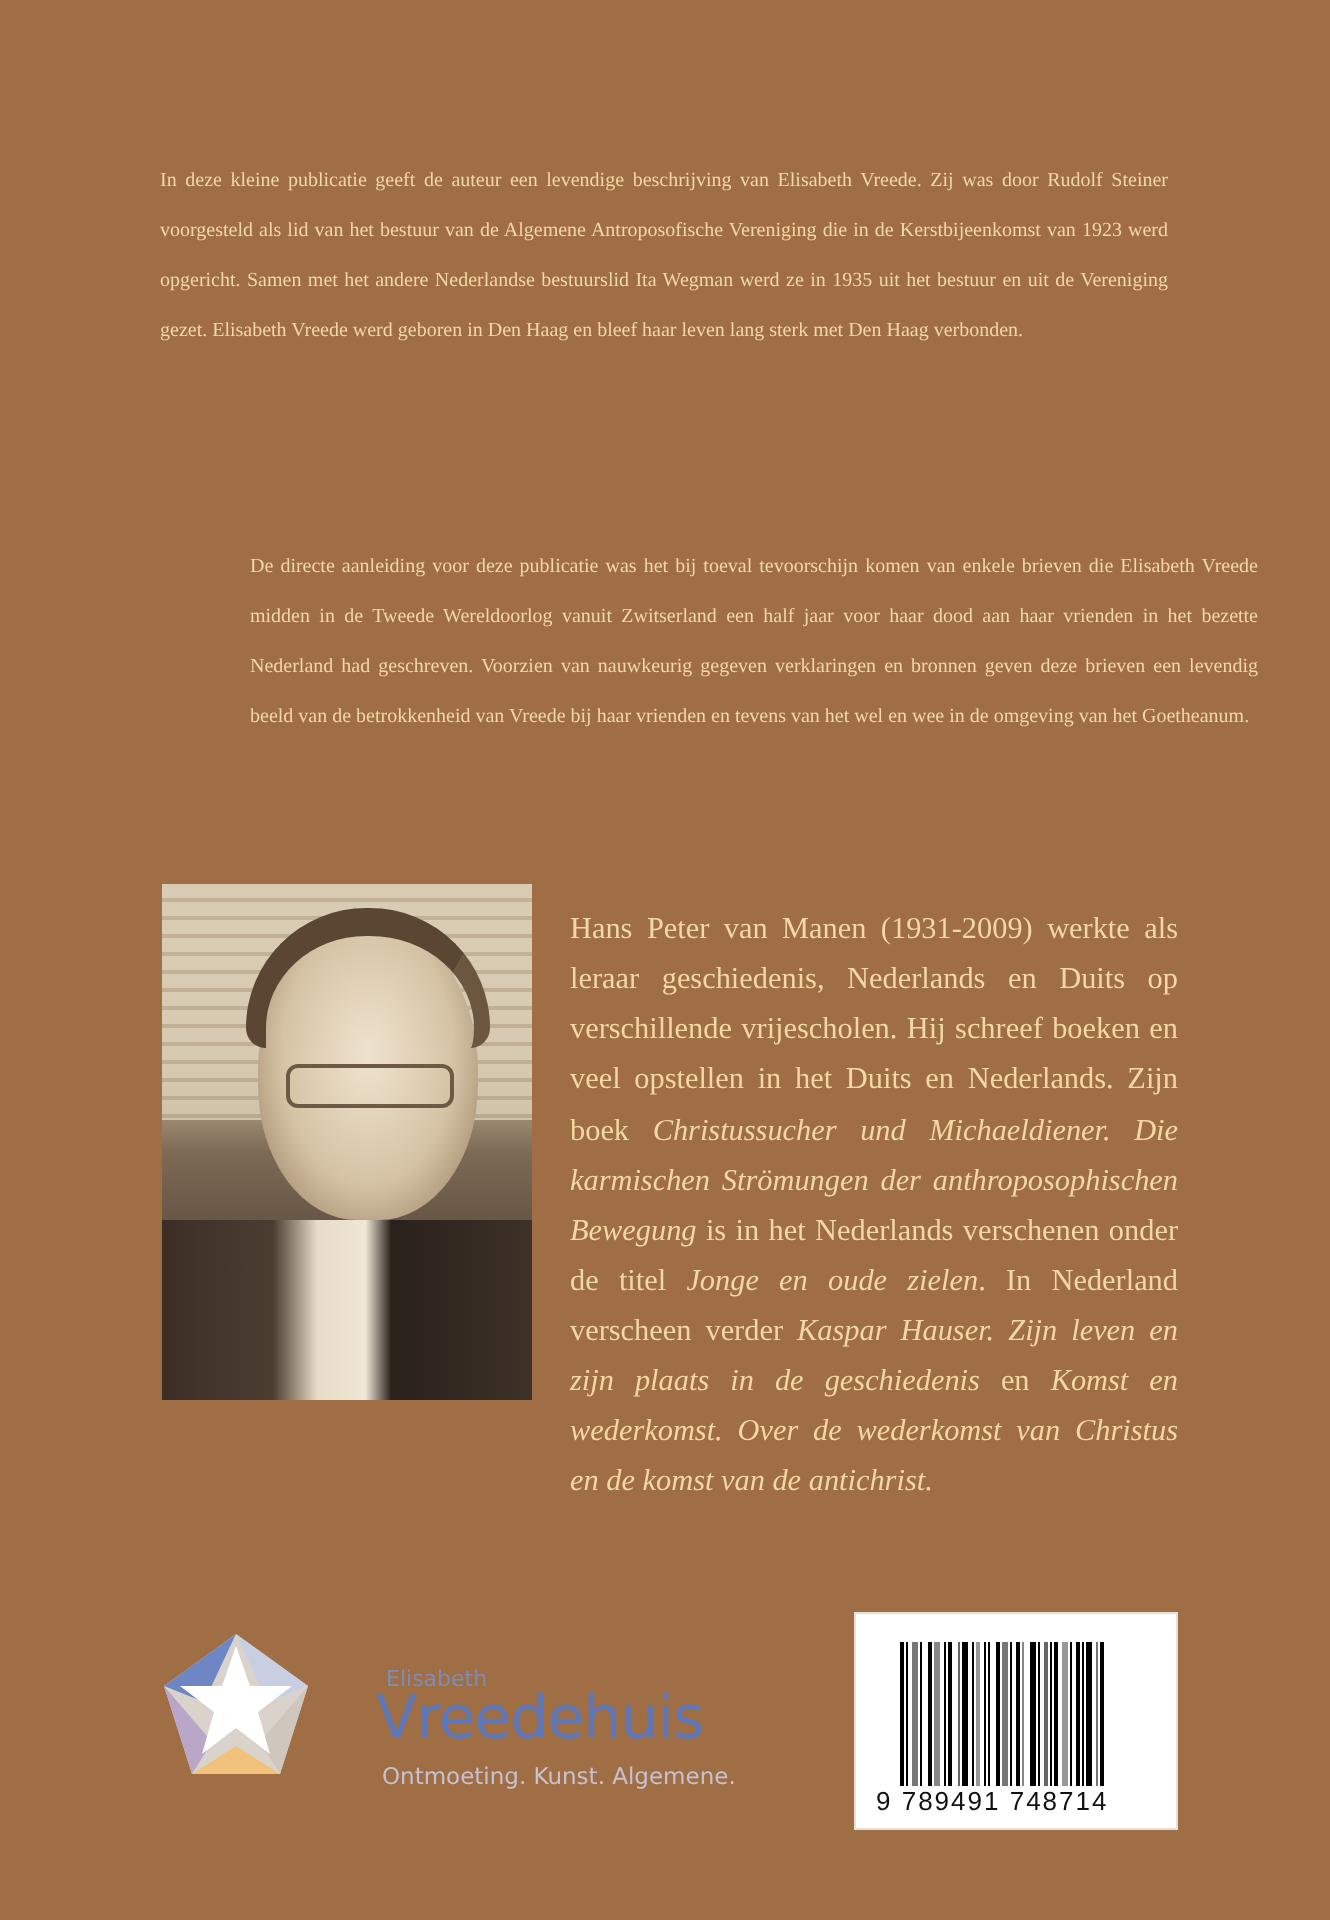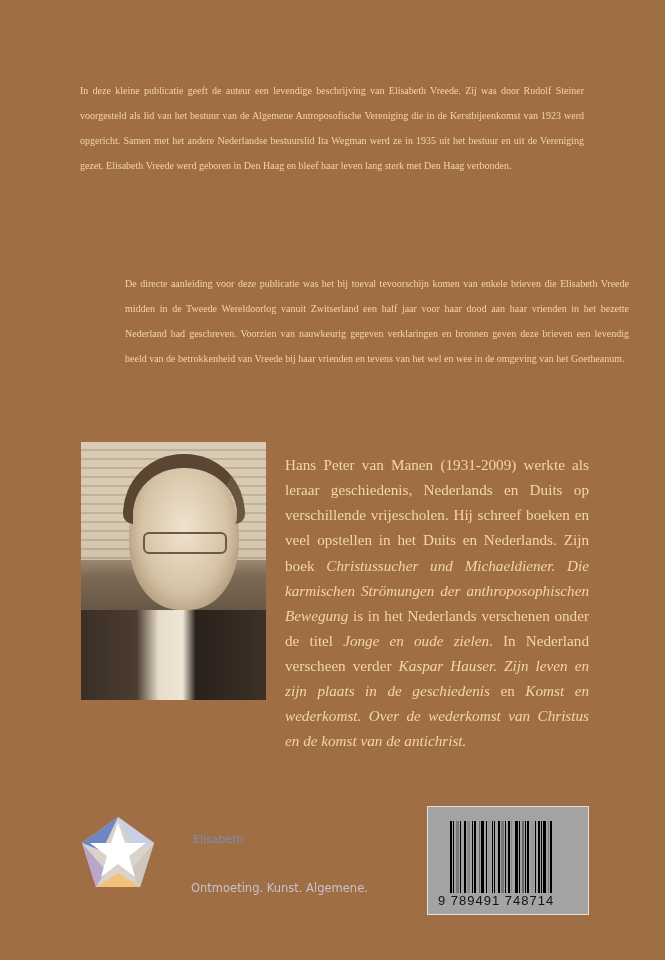--- a/index.html
+++ b/index.html
@@ -66,21 +66,21 @@
     position:absolute; left:108px; top:28px;
     font-family:"DejaVu Sans", sans-serif; font-size:30px; color:#5d77b8;
     letter-spacing:-0.5px; line-height:34px;
   }
   .logo .l-tag {
     position:absolute; left:111px; top:66px;
     font-family:"DejaVu Sans", sans-serif; font-size:11.5px; color:#c7c2cf;
   }
   .barcode {
     position:absolute; left:427px; top:806px; width:162px; height:109px;
-    background:#a3a3a3; box-sizing:border-box; border:1px solid #e6e0d6;
+    background:#ffffff; box-sizing:border-box; border:1px solid #e6e0d6;
   }
   .barcode .bars {
     position:absolute; left:22px; top:14px; width:120px; height:72px;
     display:flex; align-items:stretch;
   }
   .barcode .bars span { display:block; height:100%; }
   .barcode .digits {
     position:absolute; left:10px; top:86px; width:145px;
     font-family:"Liberation Sans", sans-serif; font-size:13px; color:#111;
     letter-spacing:1px; white-space:nowrap;
@@ -108,20 +108,21 @@
     <svg class="star" width="76" height="76" viewBox="0 0 76 76">
       <polygon points="38,2 74,28 60,72 16,72 2,28" fill="#d9d3cc"></polygon>
       <polygon points="38,2 2,28 22,36" fill="#6f86c4"></polygon>
       <polygon points="38,2 74,28 54,36" fill="#c9cfe3"></polygon>
       <polygon points="2,28 16,72 26,56" fill="#b9a6c9"></polygon>
       <polygon points="74,28 60,72 50,56" fill="#cfc7bd"></polygon>
       <polygon points="16,72 60,72 38,58" fill="#f2c27a"></polygon>
       <polygon points="38,8 45,28 66,28 49,41 55,62 38,49 21,62 27,41 10,28 31,28" fill="#ffffff"></polygon>
     </svg>
     <span class="l-small">Elisabeth</span>
+    <span class="l-big">Vreedehuis</span>
     <span class="l-tag">Ontmoeting. Kunst. Algemene.</span>
   </div>
 
   <div class="barcode">
     <div class="bars">
       <span style="width:2px;background:#000"></span>
         <span style="width:1px"></span>
       <span style="width:1px;background:#000"></span>
         <span style="width:2px"></span>
       <span style="width:3px;background:#777"></span>

